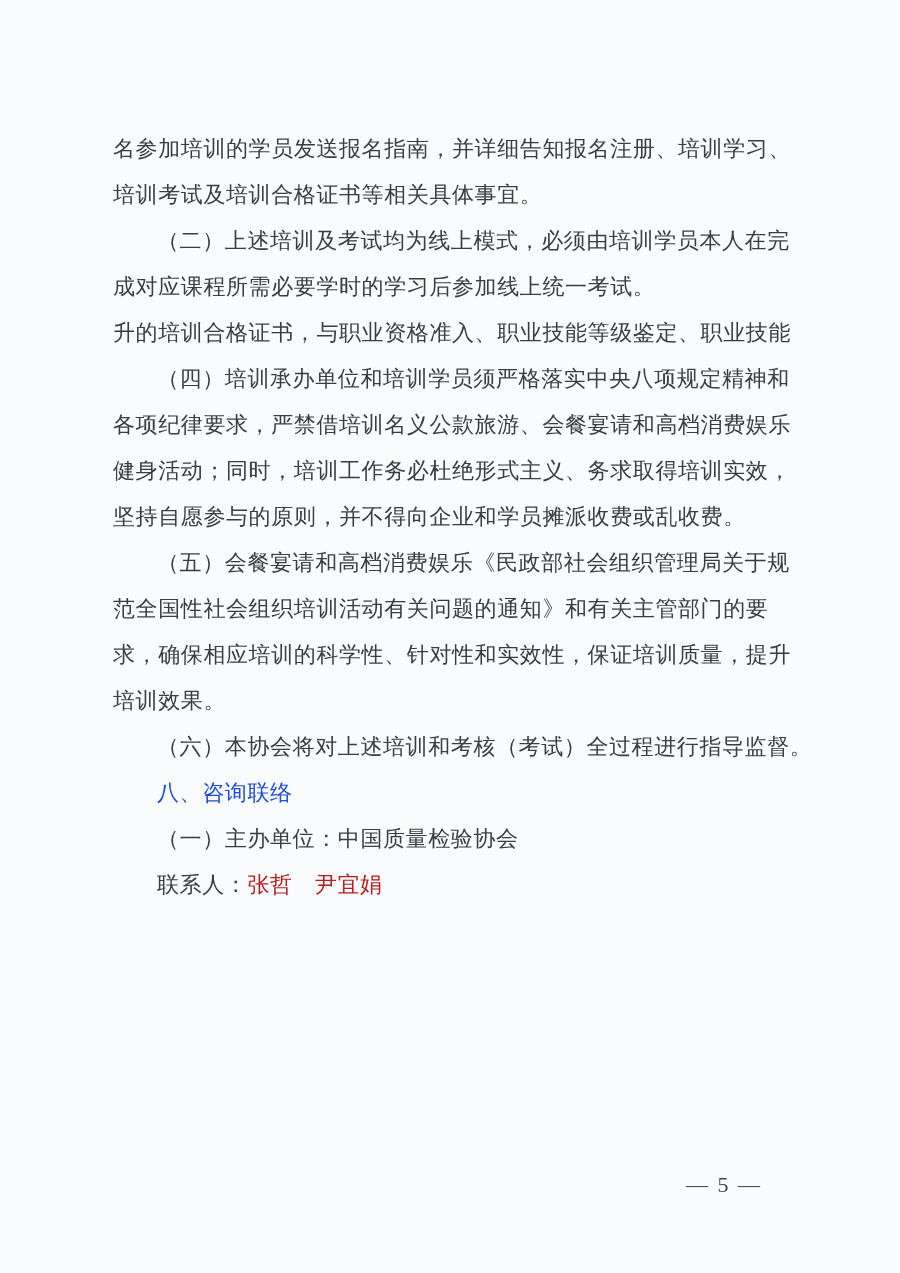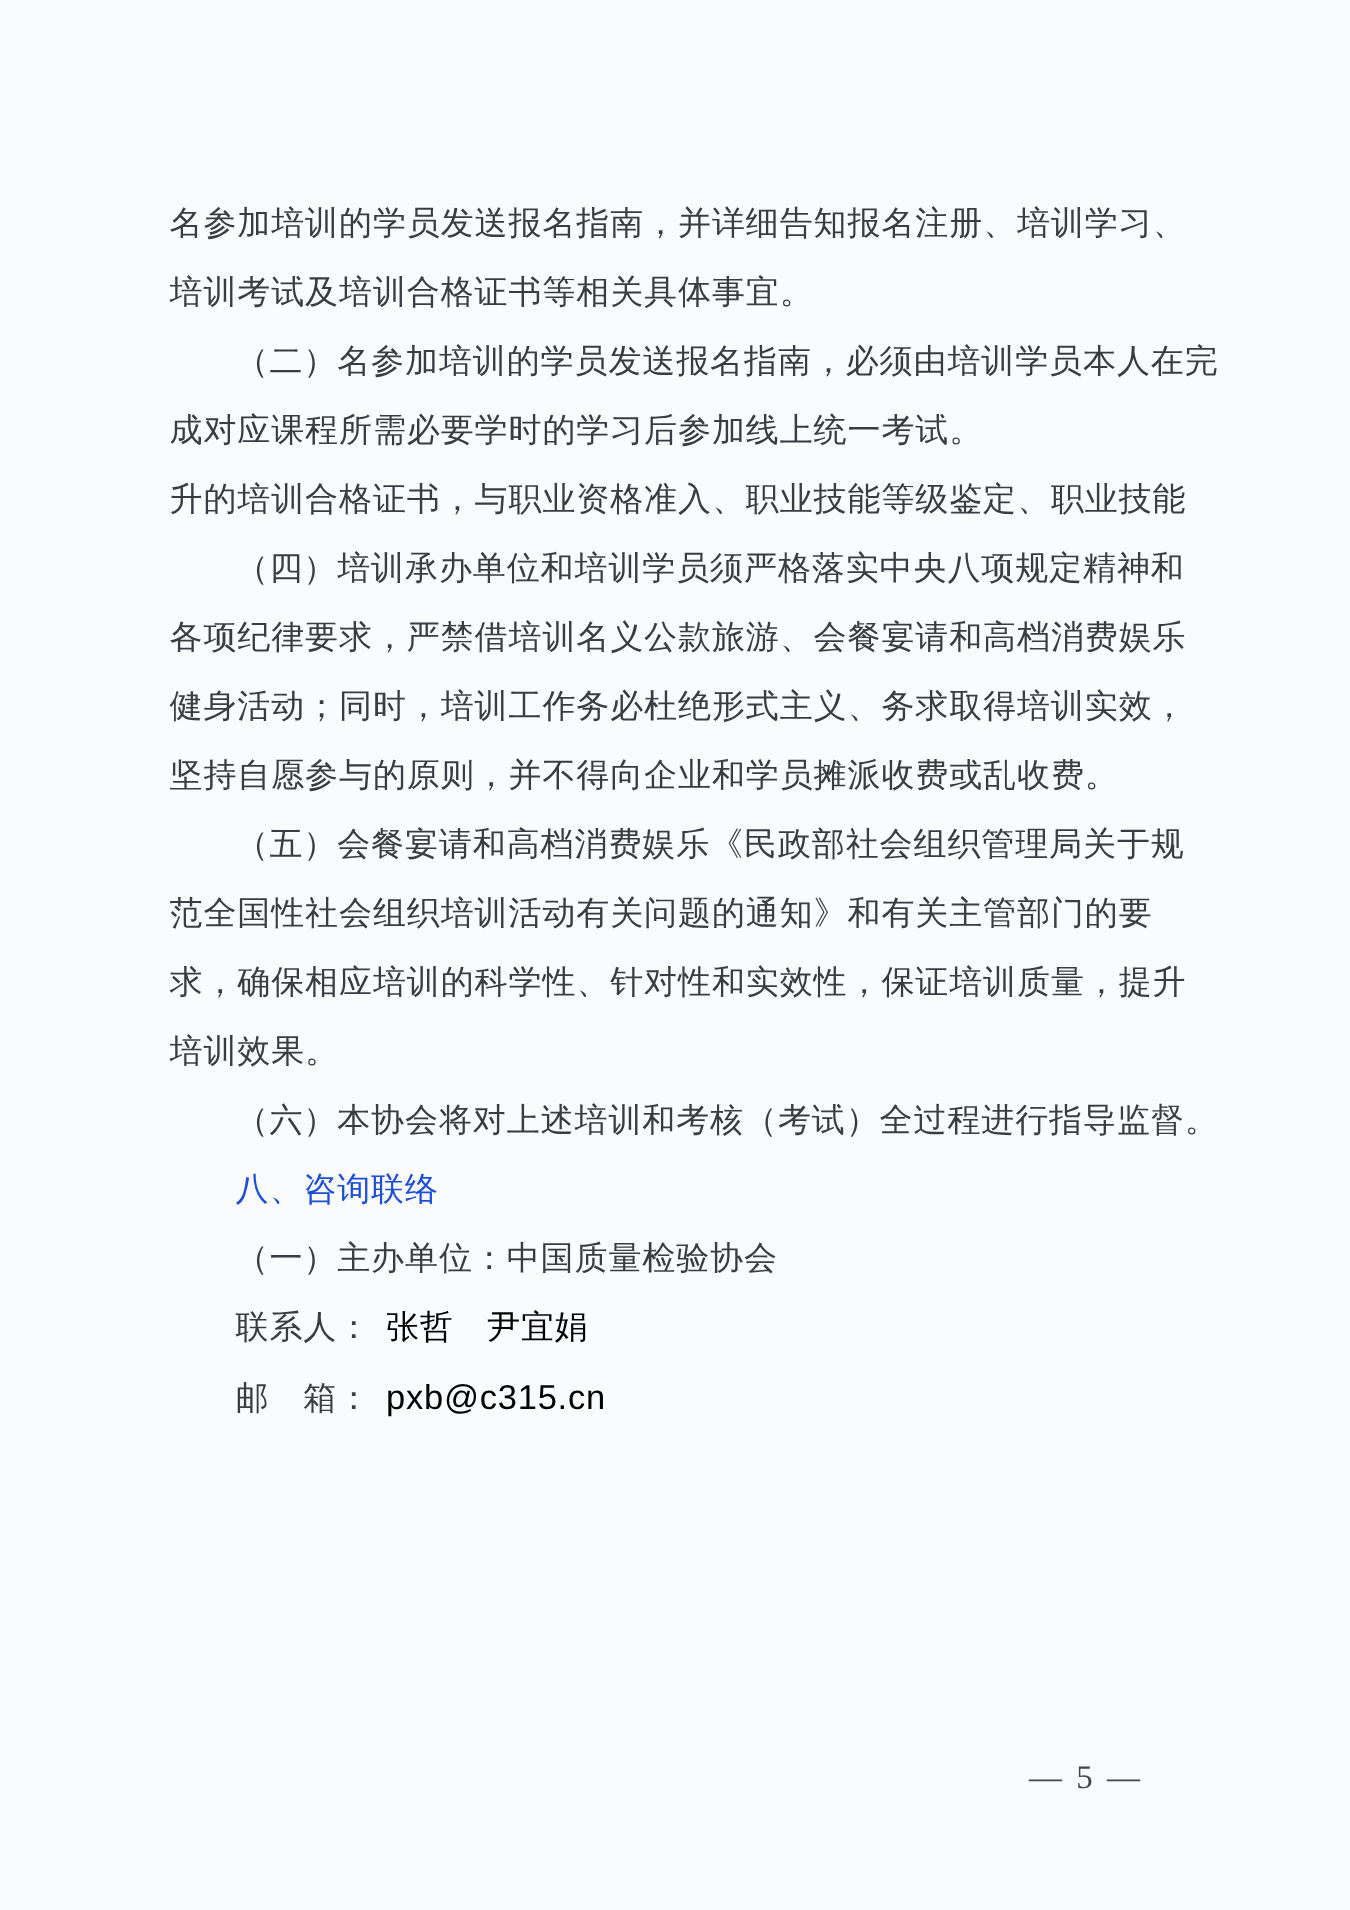--- a/index.html
+++ b/index.html
@@ -31,23 +31,23 @@
   }
   .line.indent { text-indent: 2em; }
   .heading-line {
     font-family: "Liberation Sans", "DejaVu Sans", sans-serif;
     font-weight: 400;
     color: #1d4ed8;
   }
   .contact-value {
     font-family: "Liberation Sans", "DejaVu Sans", sans-serif;
     font-size: 23px;
-    margin-left: 10px;
+    margin-left: 0;
     letter-spacing: 0.5px;
-    color: #000000;
+    color: #b91c1c;
   }
   .contact-value.cjk {
     font-family: "Liberation Serif", "DejaVu Serif", serif;
     font-size: 22px;
   }
   .page-number {
     position: absolute;
     left: 686px;
     top: 1162px;
     height: 46px;
@@ -59,40 +59,39 @@
 </style>
 </head>
 <body>
 
 <div class="page">
   <div class="content">
 
     <div id="body-lines">
         <div class="line">名参加培训的学员发送报名指南，并详细告知报名注册、培训学习、</div>
         <div class="line">培训考试及培训合格证书等相关具体事宜。</div>
-        <div class="line indent">（二）名参加培训的学员发送报名指南，必须由培训学员本人在完</div>
+        <div class="line indent">（二）上述培训及考试均为线上模式，必须由培训学员本人在完</div>
         <div class="line">成对应课程所需必要学时的学习后参加线上统一考试。</div>
         <div class="line">升的培训合格证书，与职业资格准入、职业技能等级鉴定、职业技能</div>
         <div class="line indent">（四）培训承办单位和培训学员须严格落实中央八项规定精神和</div>
         <div class="line">各项纪律要求，严禁借培训名义公款旅游、会餐宴请和高档消费娱乐</div>
         <div class="line">健身活动；同时，培训工作务必杜绝形式主义、务求取得培训实效，</div>
         <div class="line">坚持自愿参与的原则，并不得向企业和学员摊派收费或乱收费。</div>
         <div class="line indent">（五）会餐宴请和高档消费娱乐《民政部社会组织管理局关于规</div>
         <div class="line">范全国性社会组织培训活动有关问题的通知》和有关主管部门的要</div>
         <div class="line">求，确保相应培训的科学性、针对性和实效性，保证培训质量，提升</div>
         <div class="line">培训效果。</div>
         <div class="line indent">（六）本协会将对上述培训和考核（考试）全过程进行指导监督。</div>
       </div>
 
     <div class="line indent heading-line">八、咨询联络</div>
 
     <div class="line indent">（一）主办单位：中国质量检验协会</div>
 
     <div class="line indent"><span>联系人：</span><span class="contact-value cjk">张哲　尹宜娟</span></div>
 
 
-    <div class="line indent"><span>邮　箱：</span><span class="contact-value">pxb@c315.cn</span></div>
 
 
   </div>
 
   <div class="page-number">— 5 —</div>
 </div>
 
 </body></html>

